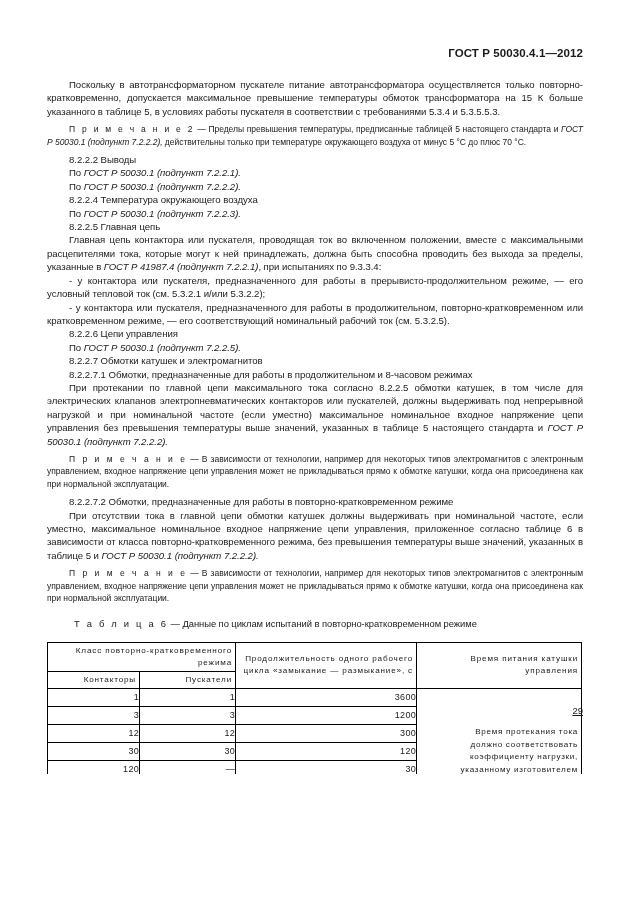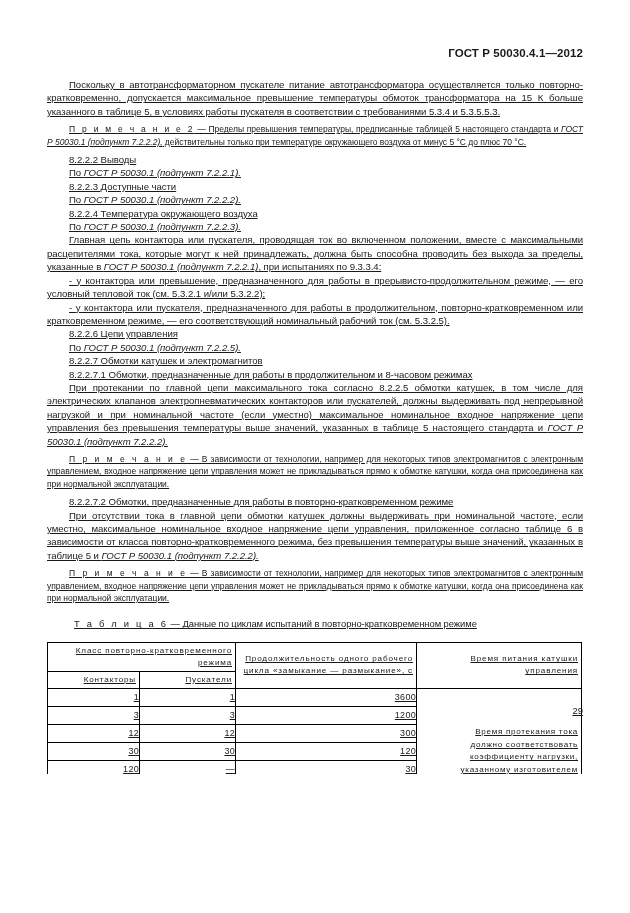--- a/index.html
+++ b/index.html
@@ -26,21 +26,20 @@
     font-size: 11.5px;
     font-weight: bold;
     letter-spacing: 0.1px;
     white-space: nowrap;
   }
   .content {
     position: absolute;
     left: 47px;
     top: 78px;
     width: 536px;
-    text-decoration: underline;
   }
   p {
     margin: 0;
     font-size: 9.6px;
     line-height: 13.4px;
     text-align: justify;
     text-justify: inter-word;
     letter-spacing: -0.05px;
   }
   p.ind {
@@ -144,30 +143,30 @@
 
     <p class="note">
       <span class="note-lbl">П р и м е ч а н и е  2</span><span> — Пределы превышения температуры, предписанные таблицей 5 настоящего стандарта и </span><span class="ital">ГОСТ Р 50030.1 (подпункт 7.2.2.2),</span><span>  действительны только при температуре окружающего воздуха от минус 5 °С до плюс 70 °С.</span>
     </p>
 
     <div class="gap-sm"></div>
 
     <p class="lvl">8.2.2.2 Выводы</p>
     <p class="lvl"><span>По </span><span class="ital">ГОСТ Р 50030.1 (подпункт 7.2.2.1).</span></p>
 
-    <p class="lvl">8.2.2.3 Доступные части</p>
     <p class="lvl"><span>По </span><span class="ital">ГОСТ Р 50030.1 (подпункт 7.2.2.2).</span></p>
 
     <p class="lvl">8.2.2.4 Температура окружающего воздуха</p>
     <p class="lvl"><span>По </span><span class="ital">ГОСТ Р 50030.1 (подпункт 7.2.2.3).</span></p>
 
-
-    <p class="ind"><span>Главная цепь контактора или пускателя, проводящая ток во включенном положении, вместе с максимальными расцепителями тока, которые могут к ней принадлежать, должна быть способна проводить без выхода за пределы, указанные в </span><span class="ital">ГОСТ Р 50030.1 (подпункт 7.2.2.1)</span><span>, при испытаниях по 9.3.3.4:</span></p>
-
-    <p class="dash">- у контактора  или  превышение,  предназначенного для работы в прерывисто-продолжительном режиме, — его условный тепловой ток (см. 5.3.2.1 и/или 5.3.2.2);</p>
+    <p class="lvl">8.2.2.5 Главная цепь</p>
+
+    <p class="ind"><span>Главная цепь контактора или пускателя, проводящая ток во включенном положении, вместе с максимальными расцепителями тока, которые могут к ней принадлежать, должна быть способна проводить без выхода за пределы, указанные в </span><span class="ital">ГОСТ Р 41987.4 (подпункт 7.2.2.1)</span><span>, при испытаниях по 9.3.3.4:</span></p>
+
+    <p class="dash">- у контактора  или  пускателя,  предназначенного для работы в прерывисто-продолжительном режиме, — его условный тепловой ток (см. 5.3.2.1 и/или 5.3.2.2);</p>
     <p class="dash">- у контактора или пускателя, предназначенного для работы в продолжительном, повторно-кратковременном или  кратковременном режиме, — его соответствующий номинальный рабочий ток (см. 5.3.2.5).</p>
 
     <p class="lvl">8.2.2.6 Цепи управления</p>
     <p class="lvl"><span>По </span><span class="ital">ГОСТ Р 50030.1 (подпункт 7.2.2.5).</span></p>
 
     <p class="lvl">8.2.2.7 Обмотки катушек и электромагнитов</p>
     <p class="lvl">8.2.2.7.1 Обмотки, предназначенные для работы в продолжительном и 8-часовом режимах</p>
 
     <p class="ind"><span>При протекании по главной цепи максимального тока согласно 8.2.2.5 обмотки катушек, в том числе для электрических клапанов электропневматических контакторов или пускателей, должны выдерживать под непрерывной нагрузкой и при номинальной частоте (если уместно) максимальное номинальное входное напряжение цепи управления без превышения температуры выше значений, указанных в таблице 5 настоящего стандарта и </span><span class="ital">ГОСТ Р 50030.1 (подпункт 7.2.2.2).</span></p>
 

